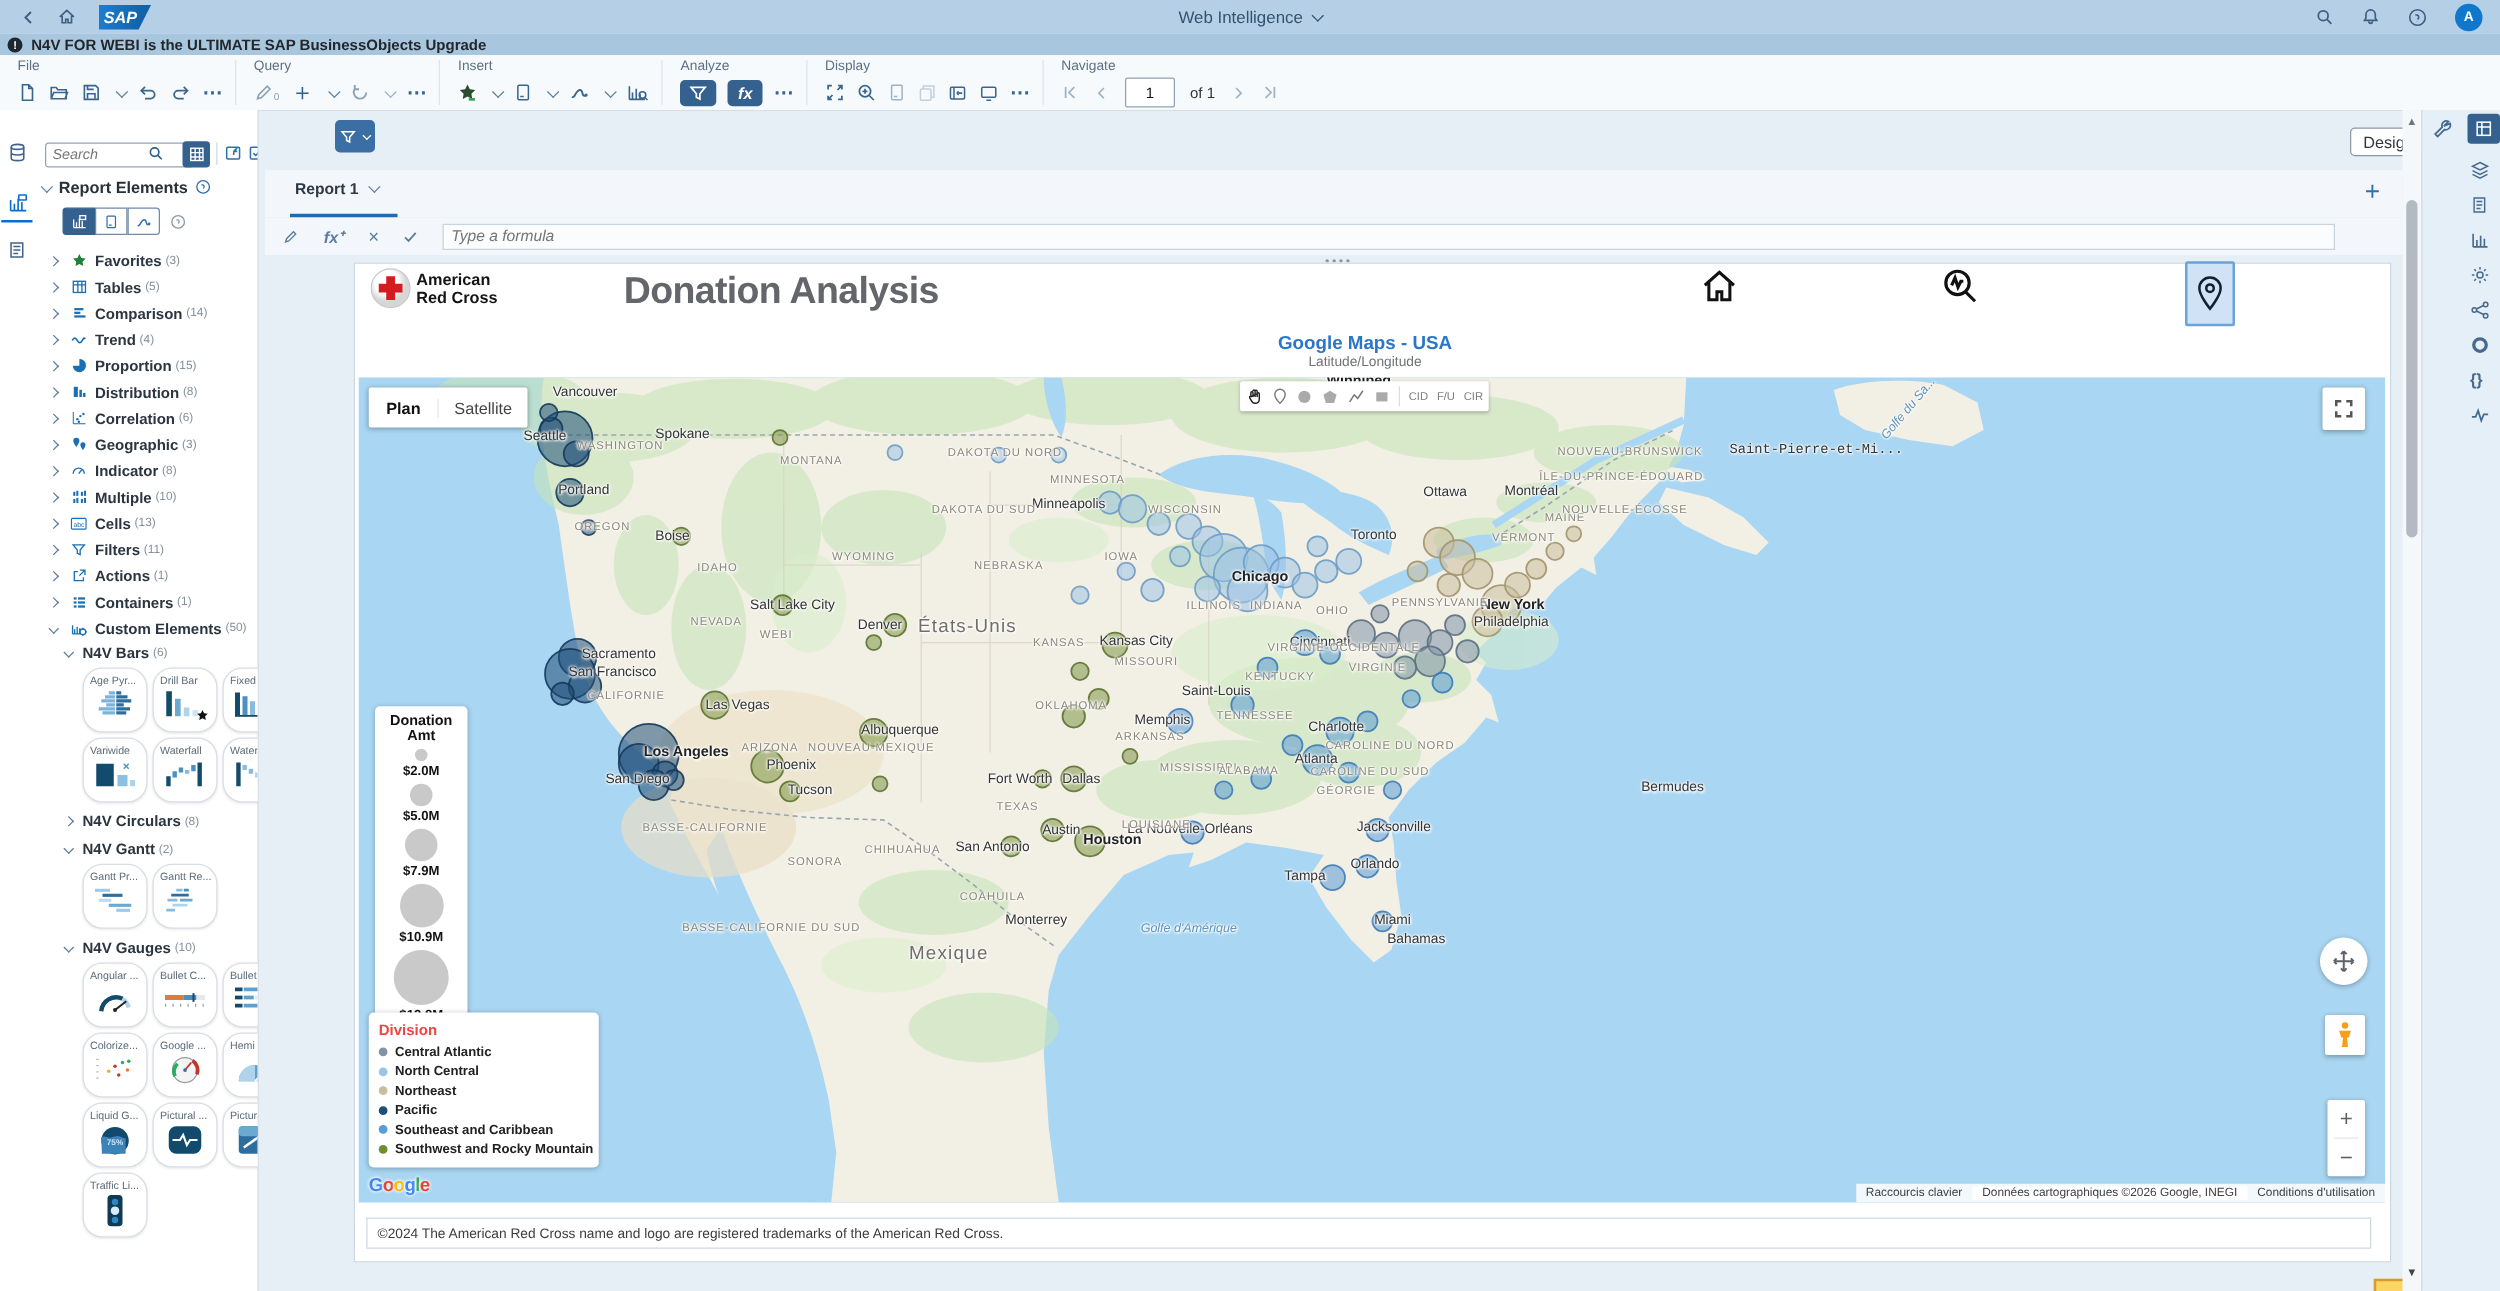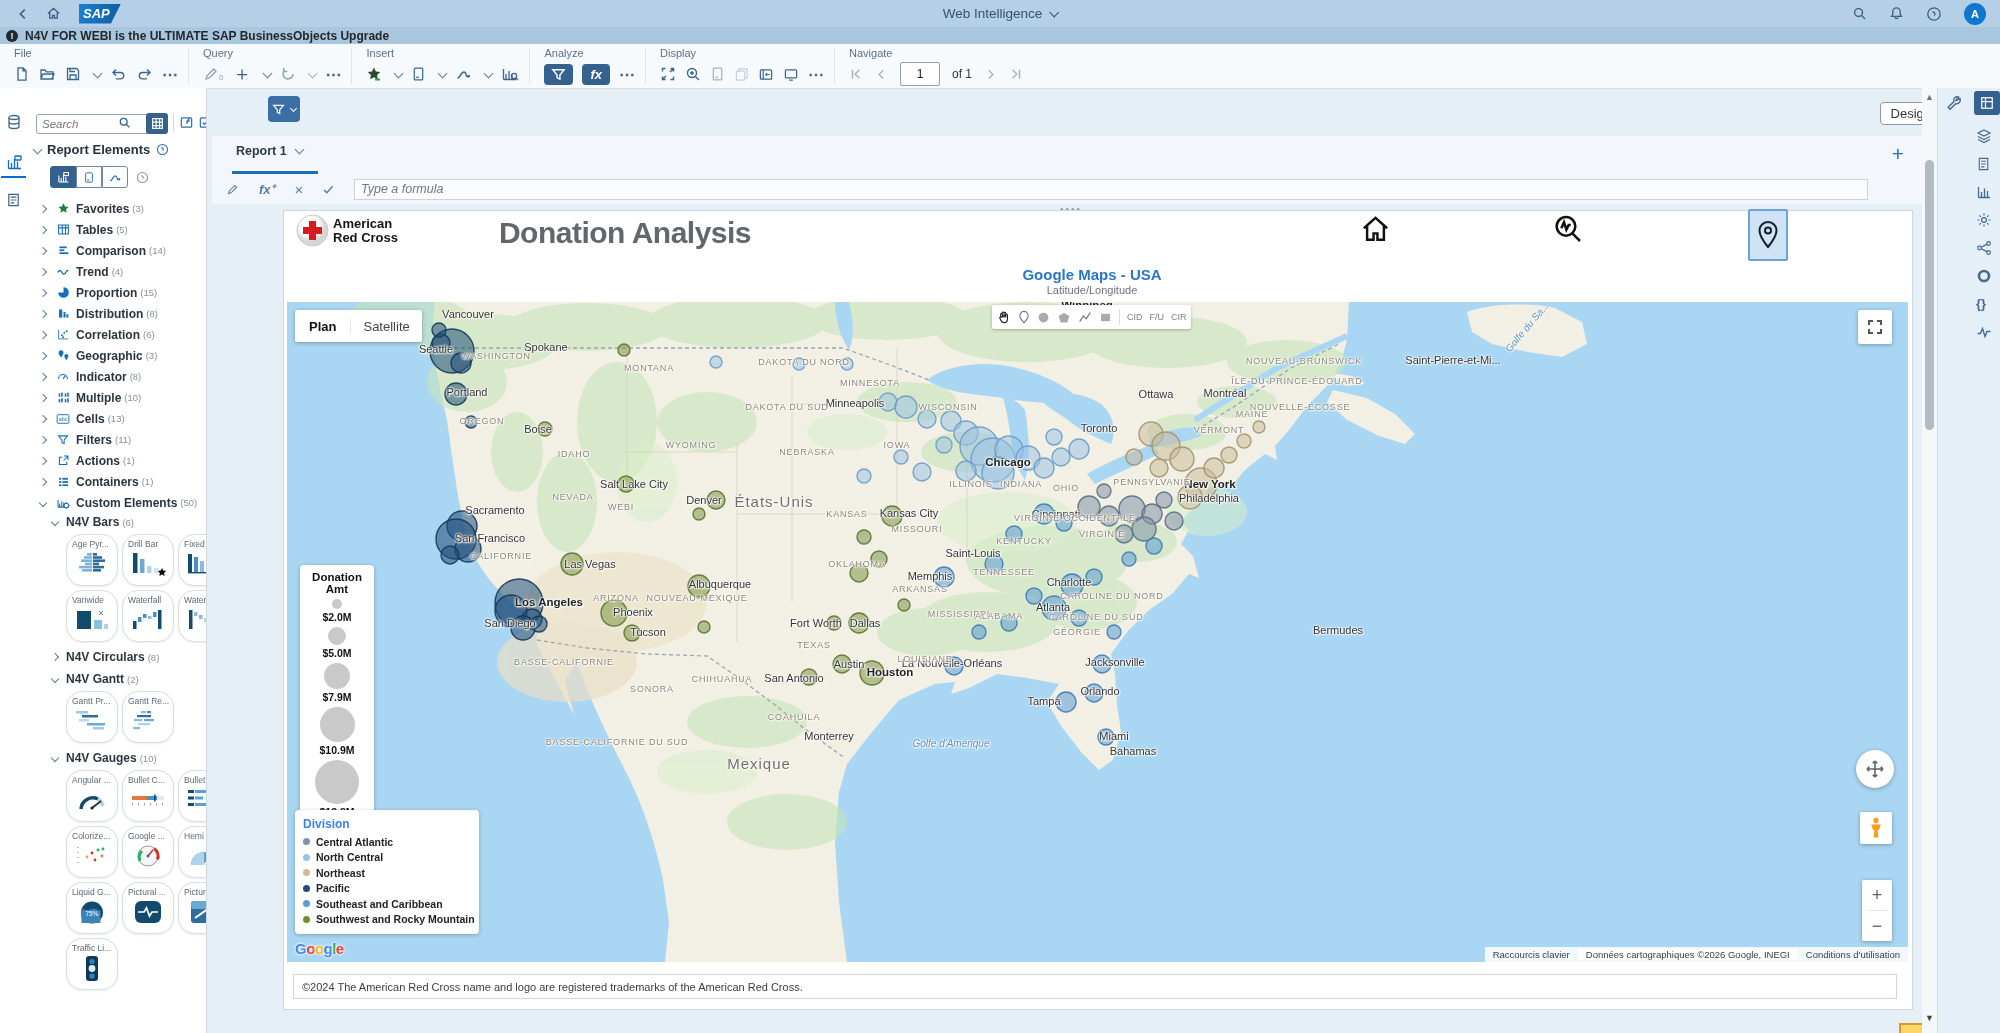--- a/index.html
+++ b/index.html
@@ -101,21 +101,21 @@
   .drawbar .dtxt{font-size:9px;color:#7e7e7e;cursor:pointer}
   .sqbtn{position:absolute;background:#fff;border-radius:2px;box-shadow:0 1px 4px rgba(0,0,0,.3);display:flex;align-items:center;justify-content:center;cursor:pointer}
   .zoomctl{position:absolute;right:16px;top:578px;width:30px;background:#fff;border-radius:2px;box-shadow:0 1px 4px rgba(0,0,0,.3);text-align:center}
   .zoomctl .z{height:30px;line-height:30px;font-size:18px;color:#5f6368;cursor:pointer}
   .zoomctl .zs{height:1px;background:#e6e6e6;margin:0 5px}
   .szlegend{position:absolute;left:13px;top:263px;width:74px;background:#fff;border-radius:4px;box-shadow:0 1px 4px rgba(0,0,0,.25);padding:6px 0 8px 0;text-align:center}
   .szlegend .lt{font-size:11.5px;font-weight:700;color:#111}
   .szlegend .bub{background:#c9c9c9;border-radius:50%;margin:4px auto 2px auto}
   .szlegend .bl{font-size:10.5px;font-weight:700;color:#111}
   .divlegend{position:absolute;left:8px;top:508px;width:168px;background:#fff;border-radius:4px;box-shadow:0 1px 4px rgba(0,0,0,.25);padding:7px 8px}
-  .divlegend .lt{font-size:12px;font-weight:700;color:#3b82f6;margin-bottom:3px}
+  .divlegend .lt{font-size:12px;font-weight:700;color:#ef4444;margin-bottom:3px}
   .ditem{display:flex;align-items:center;gap:6px;height:15.5px}
   .ditem .dot{width:7px;height:7px;border-radius:50%;flex:0 0 auto}
   .ditem .dl{font-size:10.5px;font-weight:700;color:#222;white-space:nowrap}
   .glogo{position:absolute;left:8px;bottom:5px;font-size:15px;font-weight:700;letter-spacing:-.5px;text-shadow:0 0 3px #fff,0 0 3px #fff;cursor:pointer}
   .attrib{position:absolute;right:0;bottom:0;height:15px;background:rgba(255,255,255,.85);display:flex;align-items:center;font-size:9.5px;color:#3c4043}
   .attrib span{padding:0 8px;cursor:pointer}
   .attrib .mid{background:rgba(255,255,255,.95)}
   .footerbox{left:293px;top:974px;width:1602px;height:23px;border:1px solid #cfd8e0;display:flex;align-items:center}
   .footerbox span{font-size:11px;color:#3c3c3c;margin-left:8px}
   
@@ -1109,21 +1109,21 @@
       <div class="mlabel city" style="left: 259px; top: 45px;">Spokane</div>
       <div class="mlabel city" style="left: 180px; top: 90px;">Portland</div>
       <div class="mlabel city" style="left: 251px; top: 127px;">Boise</div>
       <div class="mlabel city" style="left: 568px; top: 101px;">Minneapolis</div>
       <div class="mlabel city" style="left: 869px; top: 92px;">Ottawa</div>
       <div class="mlabel city" style="left: 938px; top: 91px;">Montréal</div>
       <div class="mlabel city" style="left: 812px; top: 126px;">Toronto</div>
       <div class="mlabel big" style="left: 721px; top: 160px;">Chicago</div>
       <div class="mlabel big" style="left: 923px; top: 182px;">New York</div>
       <div class="mlabel city" style="left: 922px; top: 196px;">Philadelphia</div>
-      <div class="mlabel city" style="left: 208px; top: 208px;">Sacramento</div>
+      <div class="mlabel city" style="left: 208px; top: 221px;">Sacramento</div>
       <div class="mlabel city" style="left: 203px; top: 236px;">San Francisco</div>
       <div class="mlabel city" style="left: 303px; top: 262px;">Las Vegas</div>
       <div class="mlabel big" style="left: 262px; top: 300px;">Los Angeles</div>
       <div class="mlabel city" style="left: 223px; top: 321px;">San Diego</div>
       <div class="mlabel city" style="left: 346px; top: 310px;">Phoenix</div>
       <div class="mlabel city" style="left: 361px; top: 330px;">Tucson</div>
       <div class="mlabel city" style="left: 433px; top: 282px;">Albuquerque</div>
       <div class="mlabel city" style="left: 417px; top: 198px;">Denver</div>
       <div class="mlabel city" style="left: 347px; top: 182px;">Salt Lake City</div>
       <div class="mlabel city" style="left: 622px; top: 211px;">Kansas City</div>
@@ -1136,21 +1136,21 @@
       <div class="mlabel city" style="left: 757px; top: 399px;">Tampa</div>
       <div class="mlabel city" style="left: 827px; top: 434px;">Miami</div>
       <div class="mlabel big" style="left: 603px; top: 370px;">Houston</div>
       <div class="mlabel city" style="left: 562px; top: 362px;">Austin</div>
       <div class="mlabel city" style="left: 507px; top: 376px;">San Antonio</div>
       <div class="mlabel city" style="left: 578px; top: 321px;">Dallas</div>
       <div class="mlabel city" style="left: 529px; top: 321px;">Fort Worth</div>
       <div class="mlabel city" style="left: 643px; top: 274px;">Memphis</div>
       <div class="mlabel city" style="left: 665px; top: 361px;">La Nouvelle-Orléans</div>
       <div class="mlabel city" style="left: 542px; top: 434px;">Monterrey</div>
-      <div class="mlabel city" style="left: 1166px; top: 58px;">Saint-Pierre-et-Mi...</div>
+      <div class="mlabel city" style="left: 1166px; top: 58px; font-family: Liberation Mono, monospace;">Saint-Pierre-et-Mi...</div>
       <div class="mlabel city" style="left: 846px; top: 449px;">Bahamas</div>
       <div class="mlabel city" style="left: 1051px; top: 328px;">Bermudes</div>
       <div class="mlabel country" style="left: 487px; top: 199px;">États-Unis</div>
       <div class="mlabel country" style="left: 472px; top: 461px;">Mexique</div>
       <div class="mlabel region" style="left: 209px; top: 54px;">WASHINGTON</div>
       <div class="mlabel region" style="left: 362px; top: 66px;">MONTANA</div>
       <div class="mlabel region" style="left: 517px; top: 60px;">DAKOTA DU NORD</div>
       <div class="mlabel region" style="left: 500px; top: 105px;">DAKOTA DU SUD</div>
       <div class="mlabel region" style="left: 583px; top: 81px;">MINNESOTA</div>
       <div class="mlabel region" style="left: 661px; top: 105px;">WISCONSIN</div>

